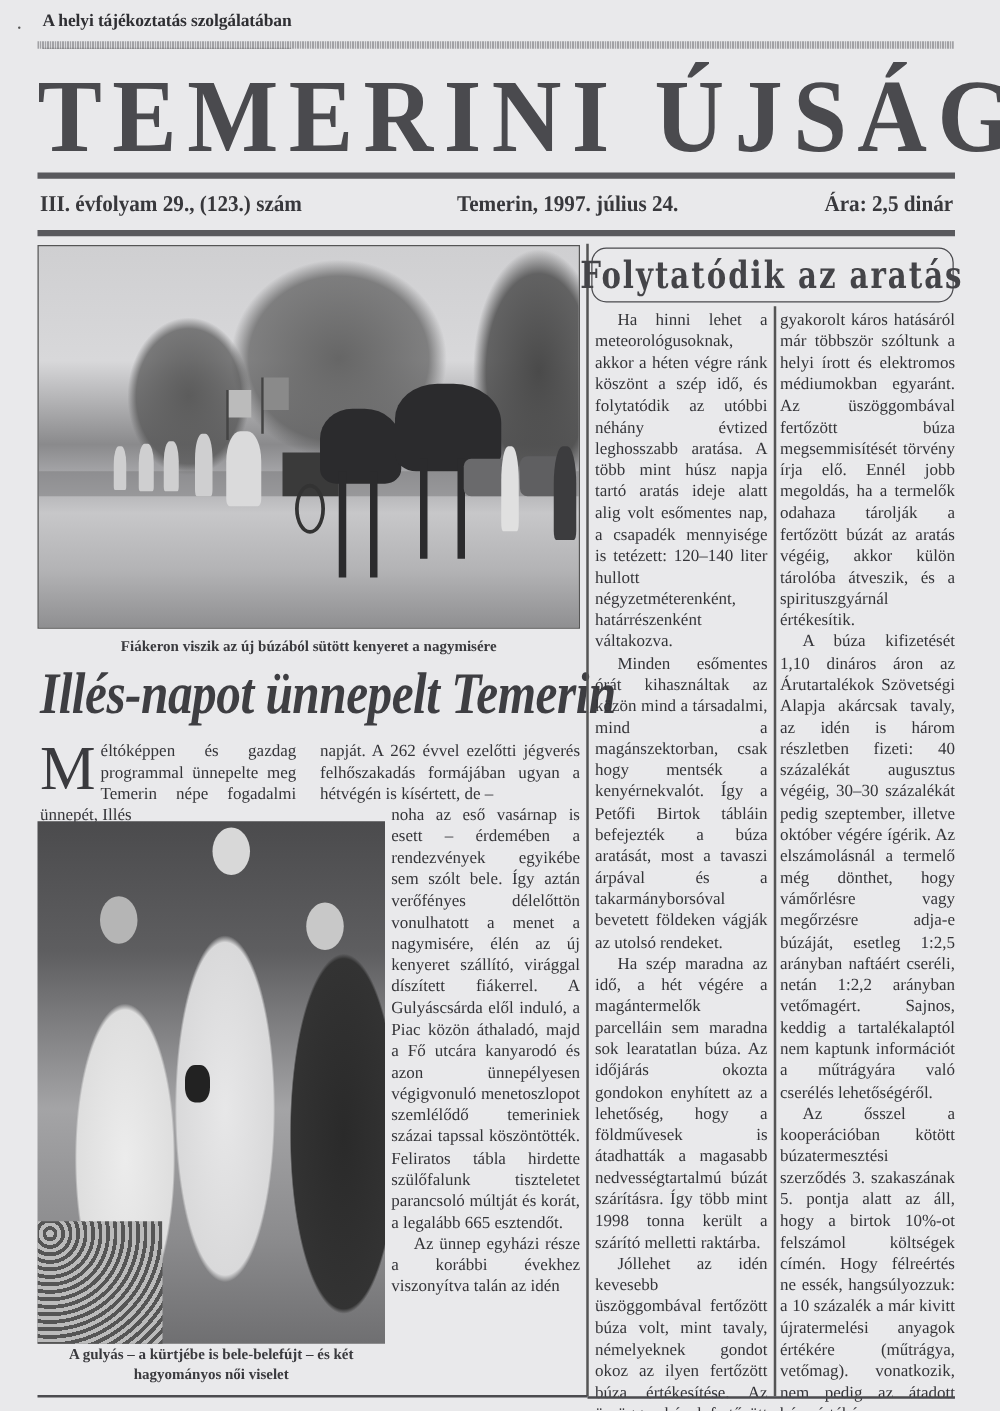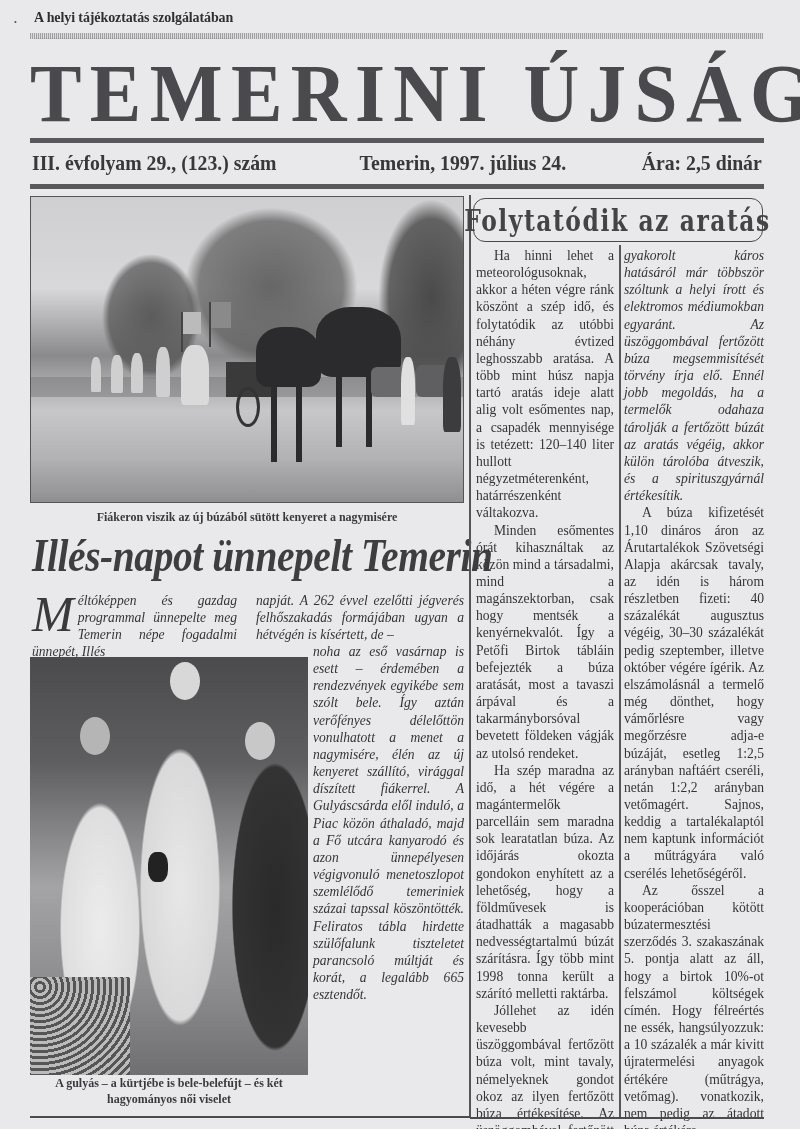--- a/index.html
+++ b/index.html
@@ -36,21 +36,21 @@
     white-space: nowrap;
     transform-origin: left top;
     transform: scaleX(0.93);
   }
   .rule-thick { left: 30px; width: 734px; height: 5px; background: #59595d; }
   .rule-top { top: 138px; }
   .rule-bot { top: 184px; }
   .issue-line {
     left: 32px; top: 148px; width: 730px; height: 30px;
     display: flex; justify-content: space-between; align-items: center;
-    font-size: 21px; font-weight: bold; color: #38383c;
+    font-size: 18px; font-weight: bold; color: #38383c;
   }
   .issue-line span { white-space: nowrap; transform: scaleX(0.94); display: inline-block; }
   .issue-line .left { transform-origin: left center; }
   .issue-line .right { transform-origin: right center; }
 
   
   .photo {
     overflow: hidden;
     border: 1px solid #555;
   }
@@ -81,21 +81,21 @@
     transform-origin: left top; transform: scaleX(0.84);
     letter-spacing: -0.5px;
   }
 
   .body-text {
     font-size: 13.6px; line-height: 17.15px; color: #343438;
     text-align: justify;
     hyphens: manual;
   }
   .body-text p { text-indent: 18px; }
-  .body-text p.noindent { text-indent: 0; font-style: italic; }
+  .body-text p.noindent { text-indent: 0; }
 
   .col-a { left: 32px; top: 592px; width: 205px; }
   .dropcap {
     float: left; font-size: 50px; line-height: 40px; margin: 2px 4px 0 0;
     color: #3a3a3e; font-weight: normal;
   }
   .col-b { left: 256px; top: 592px; width: 208px; }
   .col-b2 { left: 313px; top: 643px; width: 151px; }
 
   .photo2 {
@@ -182,20 +182,21 @@
   <div class="abs" style="left:0;top:320px;width:100px;height:100px;background:repeating-radial-gradient(circle at 10px 10px,#bbb 0 3px,#555 3px 6px);"></div>
   <div class="abs" style="left:140px;top:5px;width:30px;height:38px;background:#d8d8d8;border-radius:50%;"></div>
   <div class="abs" style="left:50px;top:60px;width:30px;height:38px;background:#b5b5b5;border-radius:50%;"></div>
   <div class="abs" style="left:215px;top:65px;width:30px;height:38px;background:#c8c8c8;border-radius:50%;"></div>
   <div class="abs" style="left:118px;top:195px;width:20px;height:30px;background:#222;border-radius:40%;"></div>
 </div>
 <div class="abs caption caption2">A gulyás – a kürtjébe is bele-belefújt – és két hagyományos női viselet</div>
 
 <div class="abs body-text col-b2">
   <p class="noindent">noha az eső vasárnap is esett – érdemében a rendezvények egyikébe sem szólt bele. Így aztán verőfényes délelőttön vonulhatott a menet a nagymisére, élén az új kenyeret szállító, virággal díszített fiákerrel. A Gulyáscsárda elől induló, a Piac közön áthaladó, majd a Fő utcára kanyarodó és azon ünnepélyesen végigvonuló menetoszlopot szemlélődő temeriniek százai tapssal köszöntötték. Feliratos tábla hirdette szülőfalunk tiszteletet parancsoló múltját és korát, a legalább 665 esztendőt.</p>
+  <p>Az ünnep egyházi része a korábbi évekhez viszonyítva talán az idén</p>
 </div>
 
 <div class="abs col-divider" style="left:469px;top:195px;height:922px;"></div>
 
 <div class="abs hl-box">
   <span>Folytatódik az aratás</span>
 </div>
 <div class="abs body-text col-c">
   <p>Ha hinni lehet a meteorológusoknak, akkor a héten végre ránk köszönt a szép idő, és folytatódik az utóbbi néhány évtized leghosszabb aratása. A több mint húsz napja tartó aratás ideje alatt alig volt esőmentes nap, a csapadék mennyisége is tetézett: 120–140 liter hullott négyzetméterenként, határrészenként váltakozva.</p>
   <p>Minden esőmentes órát kihasználtak az közön mind a társadalmi, mind a magánszektorban, csak hogy mentsék a kenyérnekvalót. Így a Petőfi Birtok tábláin befejezték a búza aratását, most a tavaszi árpával és a takarmányborsóval bevetett földeken vágják az utolsó rendeket.</p>

